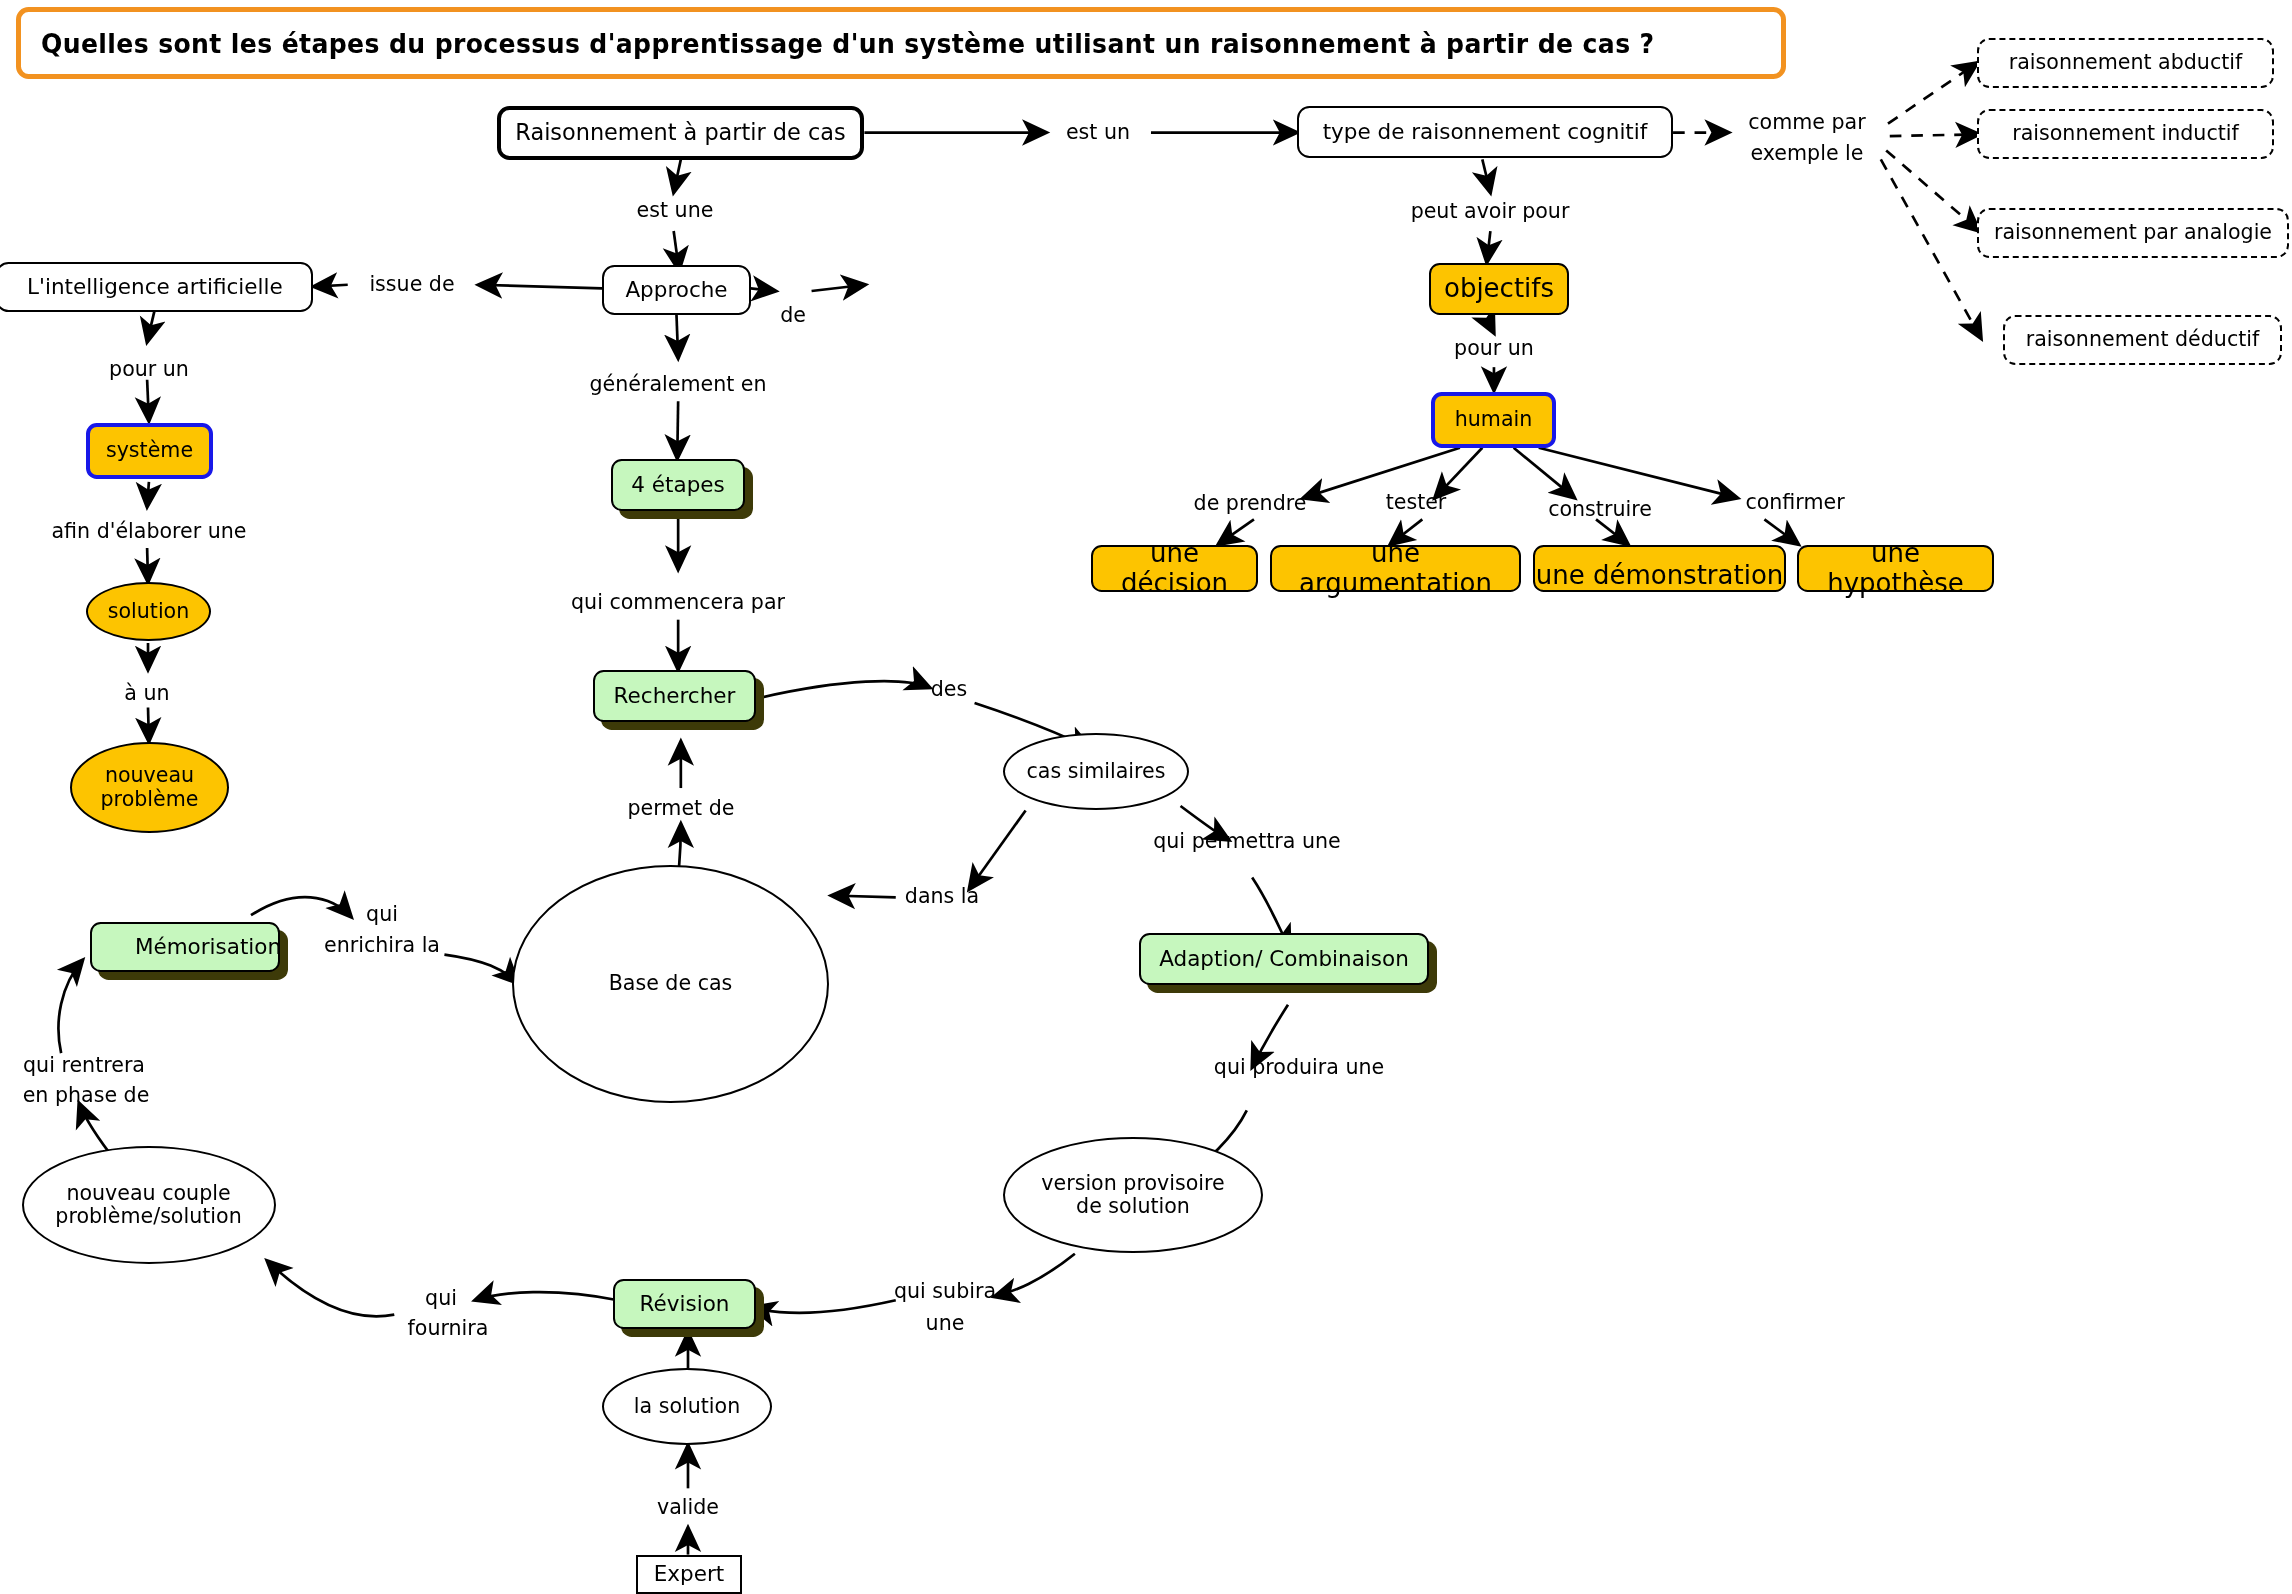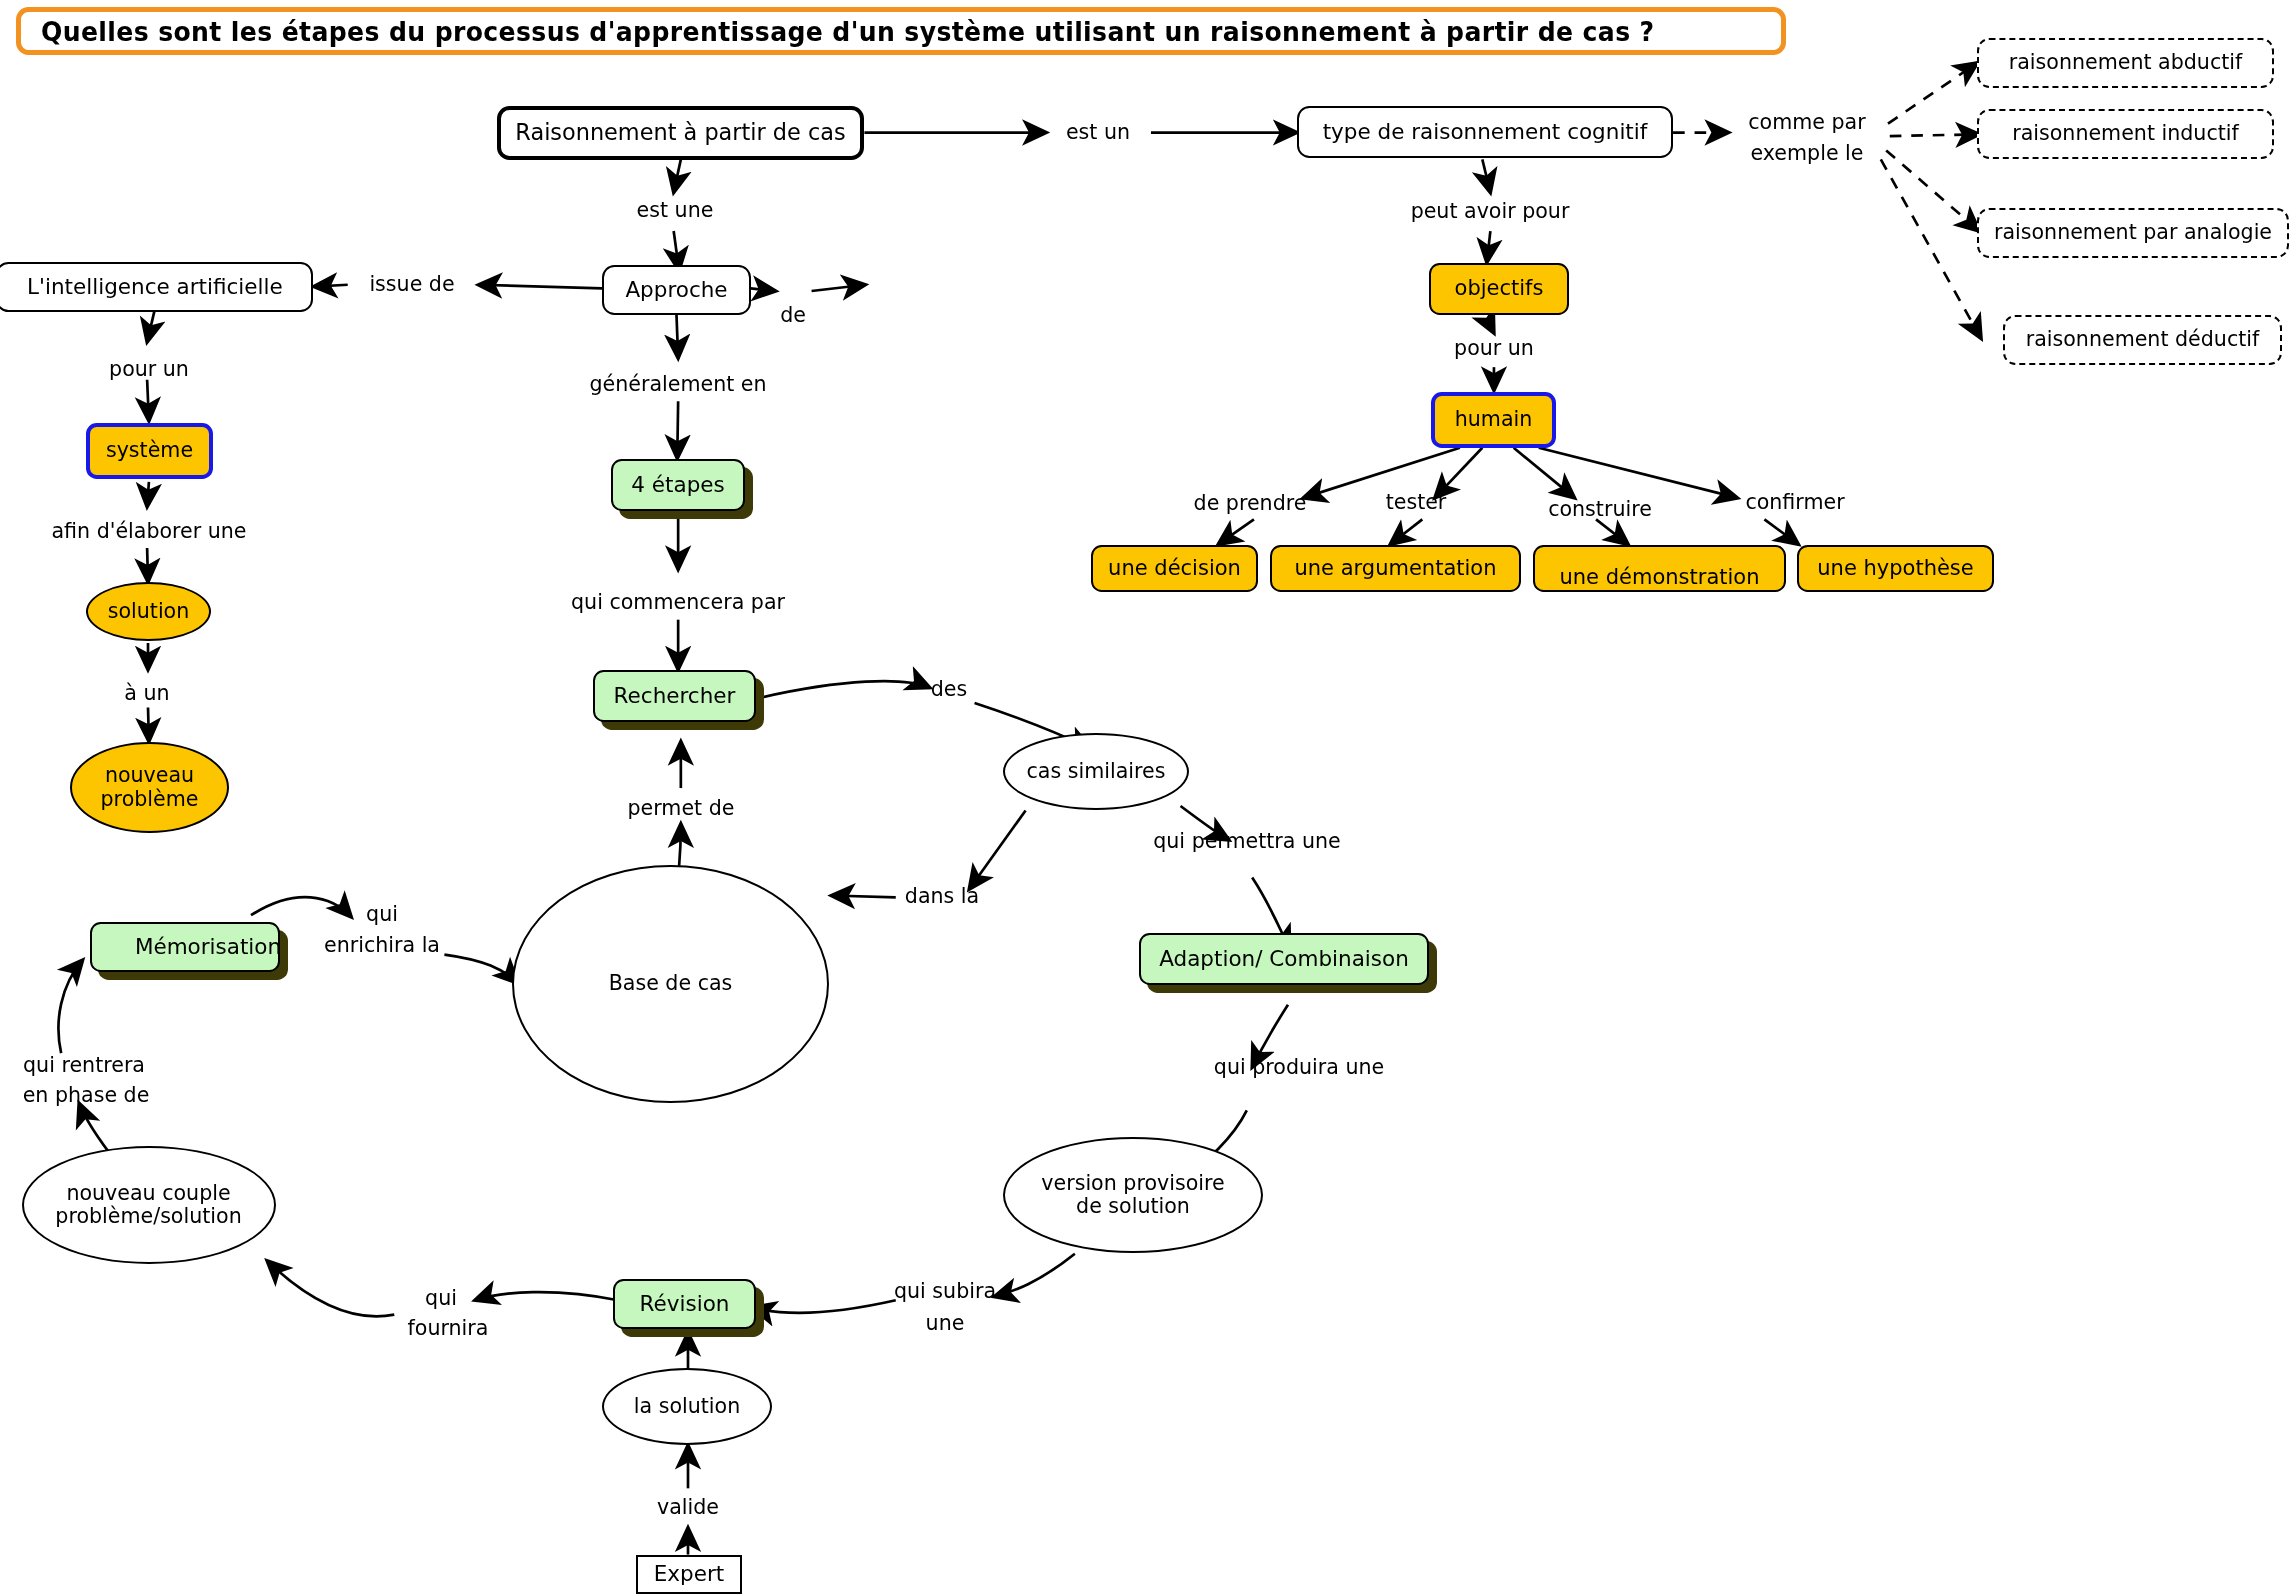--- a/index.html
+++ b/index.html
@@ -16,21 +16,21 @@
   #edges {
     position: absolute; left: 0; top: 0;
     width: 2293px; height: 1594px;
     pointer-events: none;
   }
 
   
   .title-banner {
     position: absolute;
     left: 16px; top: 7.2px;
-    width: 1770px; height: 48px;
+    width: 1770px; height: 72px;
     border: 5.4px solid #F29220;
     border-radius: 12.5px;
     background: #ffffff;
     display: flex; align-items: center;
     box-sizing: border-box;
     padding-left: 19.7px;
   }
   .title-text {
     font-family: "DejaVu Sans", sans-serif;
     font-weight: bold;
@@ -75,21 +75,21 @@
     border: 2.7px dashed #000000;
     border-radius: 12.5px;
     background: #ffffff;
     font-size: 20.6px;
   }
   
   .n-gold {
     border: 2.2px solid #000000;
     border-radius: 10.7px;
     background: #FDC400;
-    font-size: 21px;
+    font-size: 26px;
   }
   
   .n-gold-blue {
     border: 4.5px solid #1818E8;
     border-radius: 10.7px;
     background: #FDC400;
     font-size: 20.6px;
   }
   
   .n-gold-ellipse {

